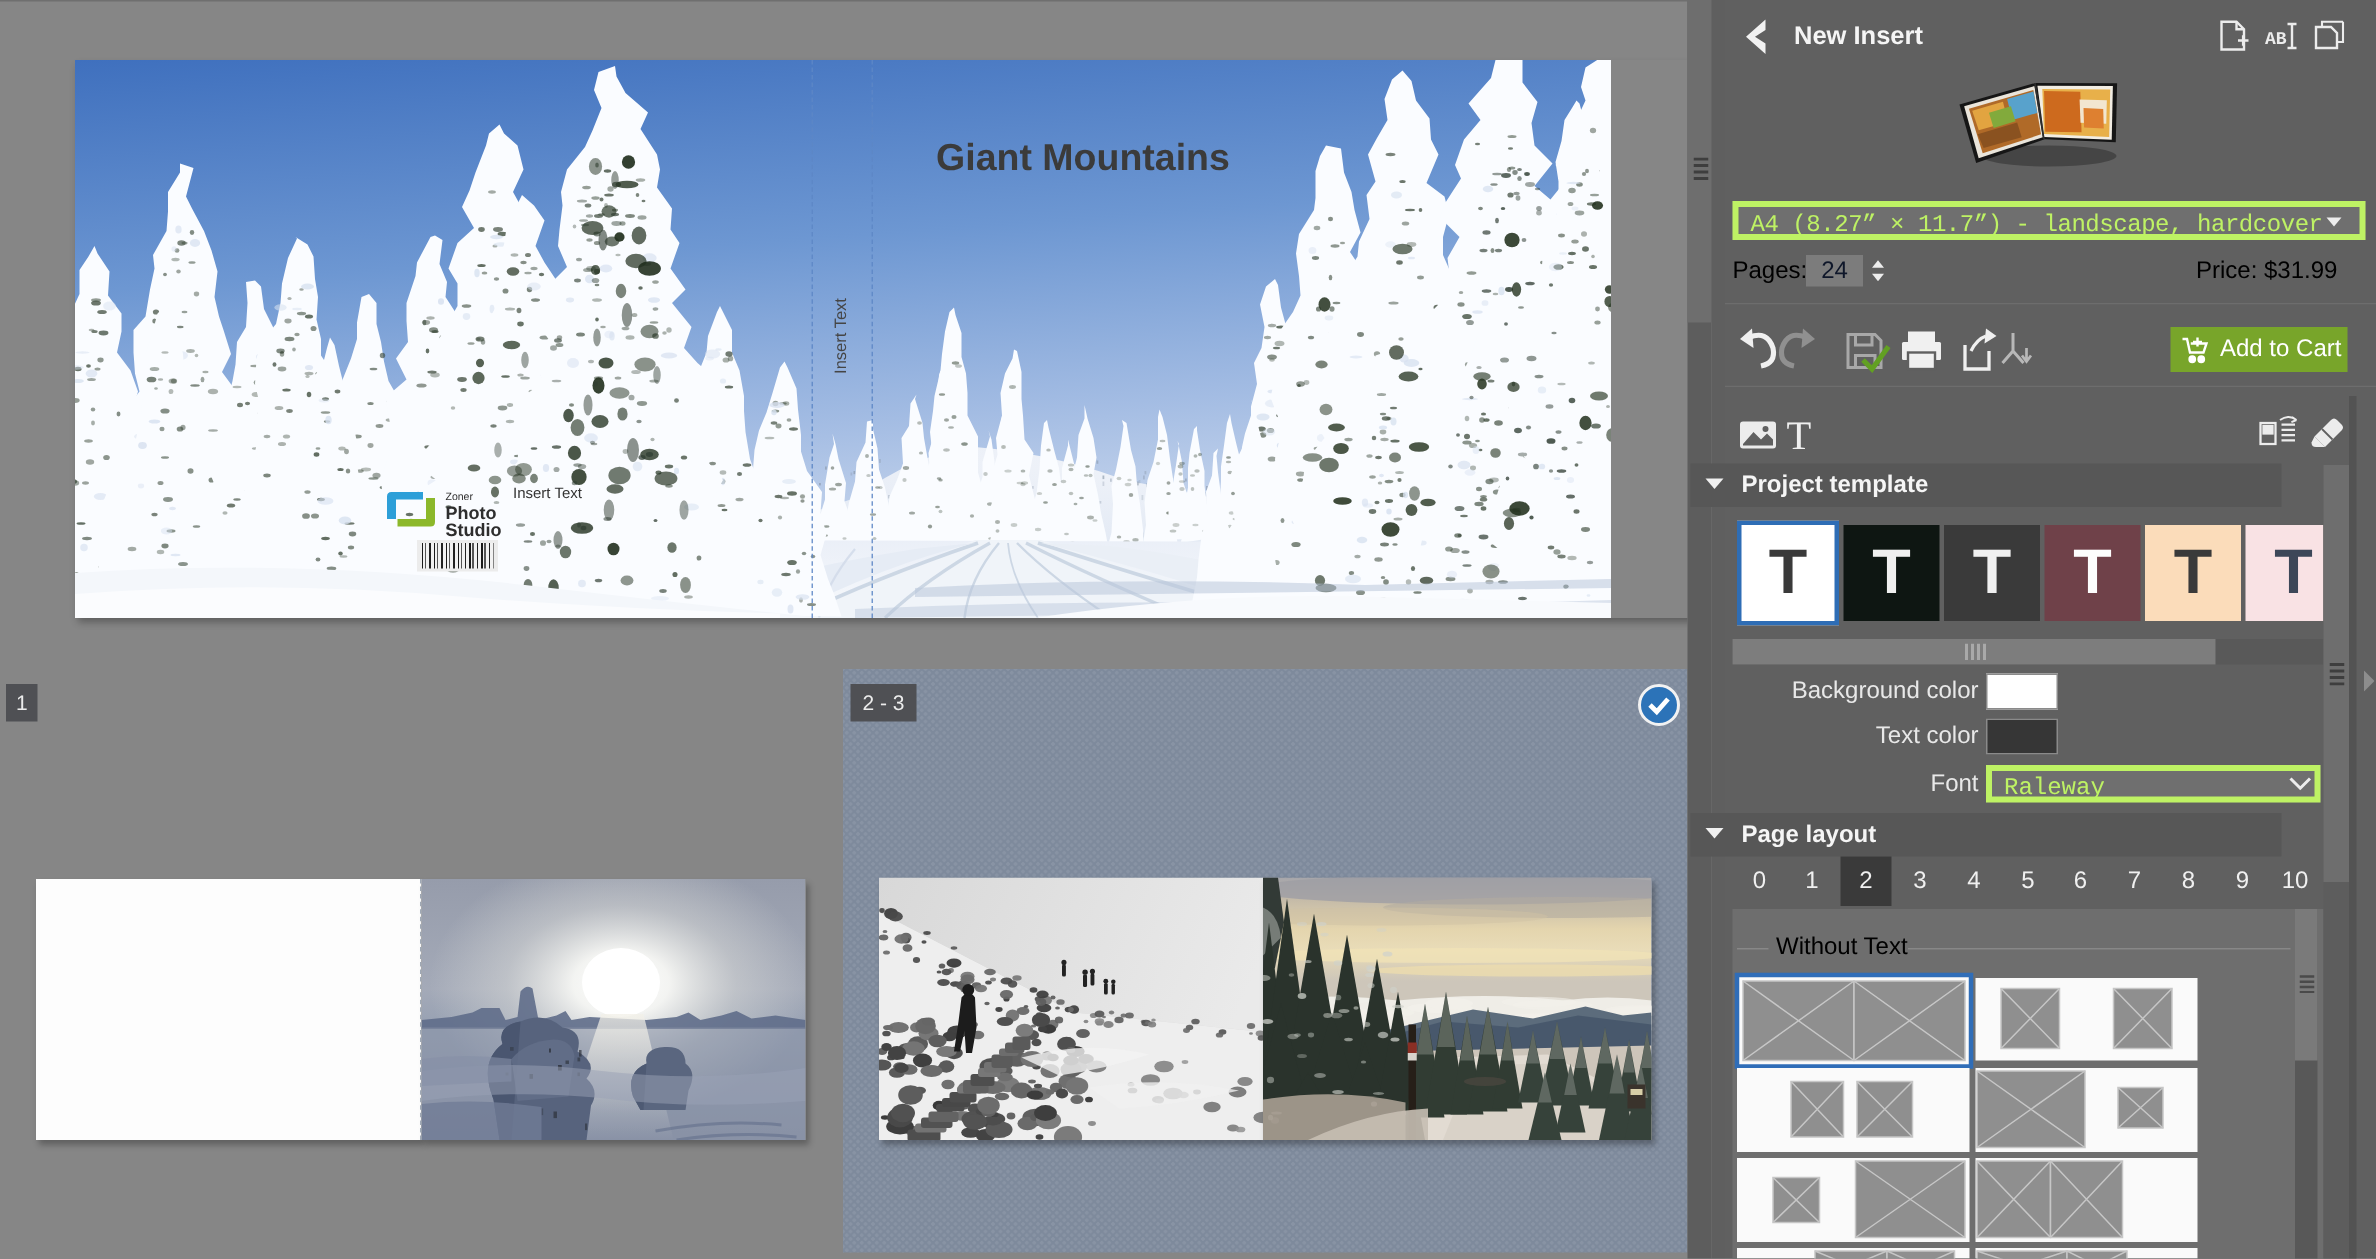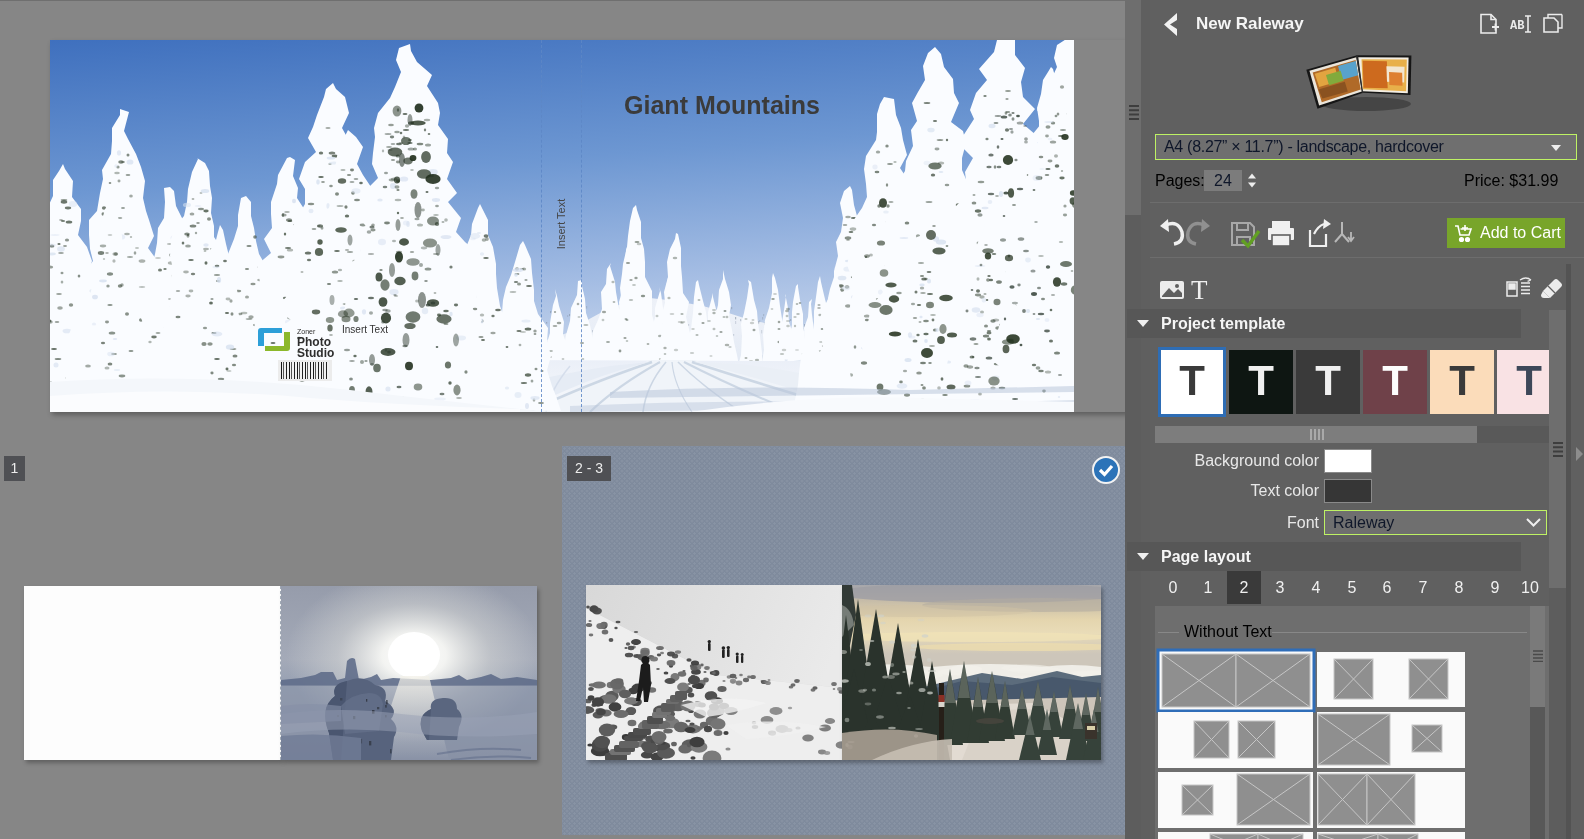--- a/index.html
+++ b/index.html
@@ -30,21 +30,21 @@
 #sp23b { position:absolute; left:842px; top:585px; width:259px; height:175px; box-shadow:2px 3px 4px rgba(0,0,0,0.3); }
 #check { position:absolute; left:1092px; top:456px; width:28px; height:28px; border-radius:50%;
   background:#2c73b8; border:2px solid #f2f2f2; }
 #panel { position:absolute; left:1150px; top:0; width:434px; height:839px; background:#606060; overflow:hidden;
   color:#ededed; font-size:15px; }
 .sep { position:absolute; left:1150px; width:434px; height:1px; background:#555555; border-bottom:1px solid #6d6d6d; }
 .hdr { position:absolute; left:1127px; width:394px; height:29px; background:#575757; color:#f5f5f5;
   font-weight:bold; line-height:29px; }
 .hdr .tri { display:inline-block; width:0; height:0; border-left:6px solid transparent;
   border-right:6px solid transparent; border-top:7px solid #f0f0f0; margin:0 12px 2px 10px; vertical-align:middle; }
-.combo { position:absolute; background:#6f6f6f; border:1px solid #bef264; color:#0f172a; line-height:24px; }
+.combo { position:absolute; background:#6f6f6f; border:4px solid #bef264; color:#bef264; line-height:24px;font-family:Liberation Mono, monospace; }
 .caret { position:absolute; width:0; height:0; border-left:5px solid transparent; border-right:5px solid transparent;
   border-top:6px solid #ededed; }
 .tile { position:absolute; top:3px; width:64px; height:64px; text-align:center; font-weight:bold; }
 .tile span { font-size:42px; line-height:62px; }
 .num { position:absolute; top:571px; width:34px; height:33px; text-align:center; line-height:33px; color:#f0f0f0; }
 </style></head>
 <body>
 <div id="canvas">
   <div style="position:absolute;left:0;top:0;width:1125px;height:1px;background:#6f6f6f"></div>
   <div id="hl"></div>
@@ -2226,21 +2226,21 @@
   <g stroke="#3e3e3e" stroke-width="2">
       <path d="M0,1 H10 M0,5.3 H10 M0,9.6 H10 M0,14 H10"></path>
     </g>
 </svg>
 <div class="abs" style="left:1141px;top:0;width:9px;height:839px;background:#5f5f5f"></div>
 <div id="panel"></div>
 
 <svg class="abs" style="left:1160px;top:12px" width="22" height="25" viewBox="0 0 22 25">
   <path d="M17,1 L4,12.5 L17,24 L17,17 L10,12.5 L17,8 Z" fill="#f2f2f2"></path>
 </svg>
-<div class="abs" style="left:1196px;top:14px;font-size:17px;font-weight:bold;color:#f5f5f5">New Raleway</div>
+<div class="abs" style="left:1196px;top:14px;font-size:17px;font-weight:bold;color:#f5f5f5">New Insert</div>
 
 <svg class="abs" style="left:1478px;top:13px" width="86" height="22" viewBox="0 0 86 22">
   <g stroke="#ececec" stroke-width="1.6" fill="none">
     <path d="M3,1.5 H13 L18,6.5 V20 H3 Z"></path>
       <path d="M13,1.5 V6.5 H18"></path>
     <path d="M14,14 h7 M17.5,10.5 v7" stroke-width="1.8"></path>
   </g>
   <g fill="#ececec">
     <text x="32" y="16" font-size="12" font-weight="bold" font-family="Liberation Mono">AB</text>
   </g>

